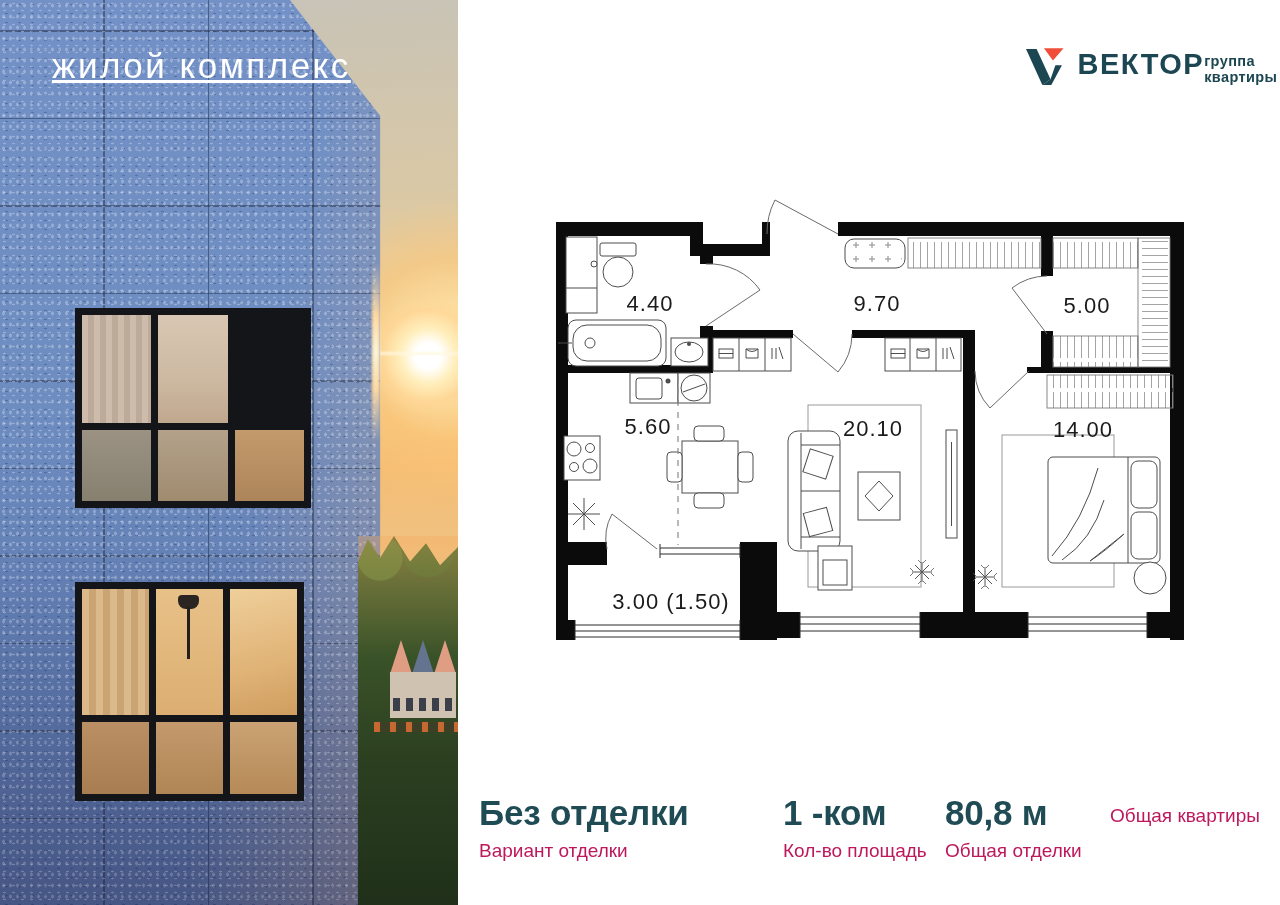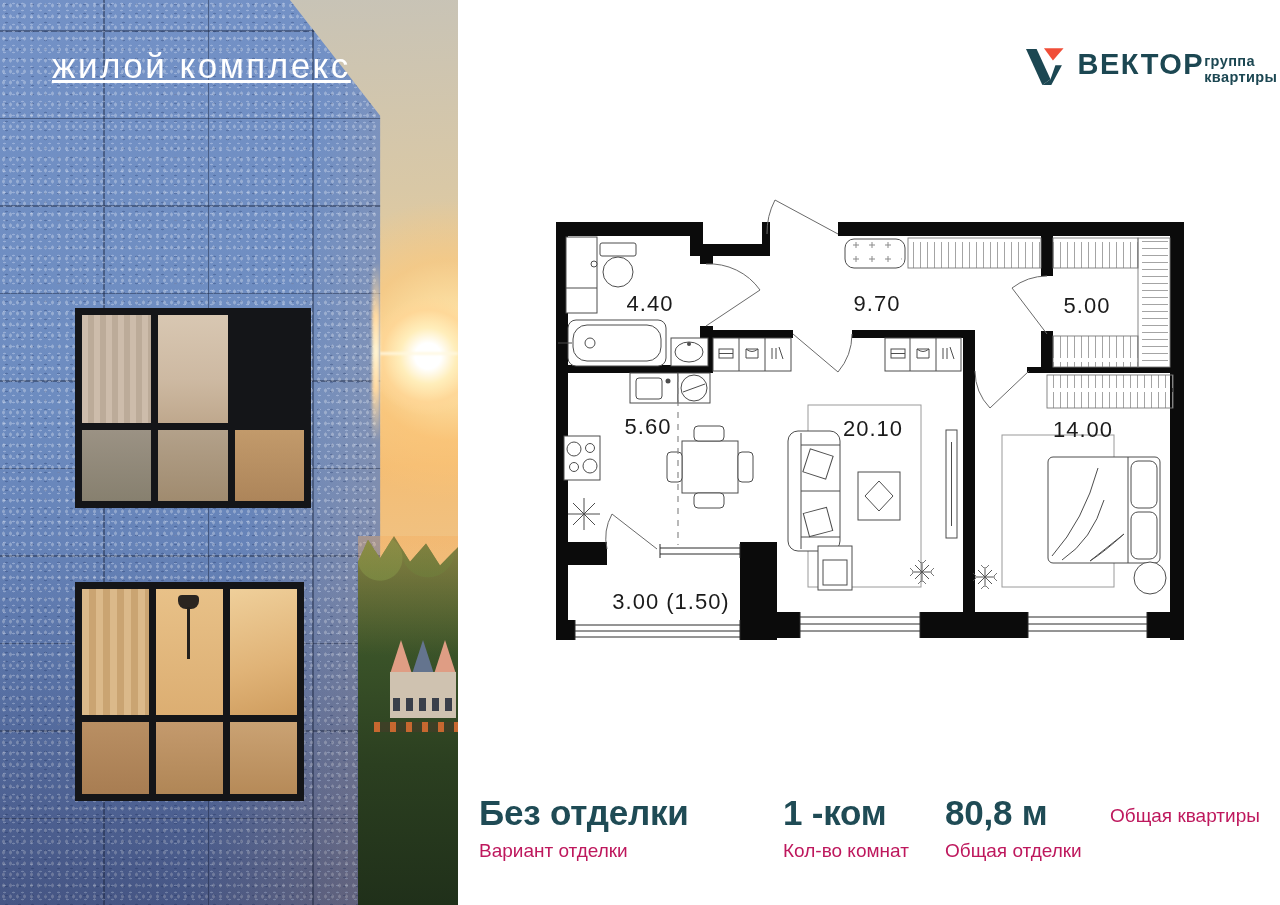--- a/index.html
+++ b/index.html
@@ -379,21 +379,21 @@
     <text x="671" y="609" text-anchor="middle">3.00 (1.50)</text>
   </svg>
 
   <div class="stats">
     <div class="stat s1">
       <div class="v">Без отделки</div>
       <div class="l">Вариант отделки</div>
     </div>
     <div class="stat s2">
       <div class="v">1 -ком</div>
-      <div class="l">Кол-во комнат</div>
+      <div class="l">Кол-во площадь</div>
     </div>
     <div class="stat s3">
       <div class="v">80,8 м</div>
       <div class="l">Общая отделки</div>
     </div>
     <div class="stat s4">
       <div class="l">Общая квартиры</div>
     </div>
   </div>
 

